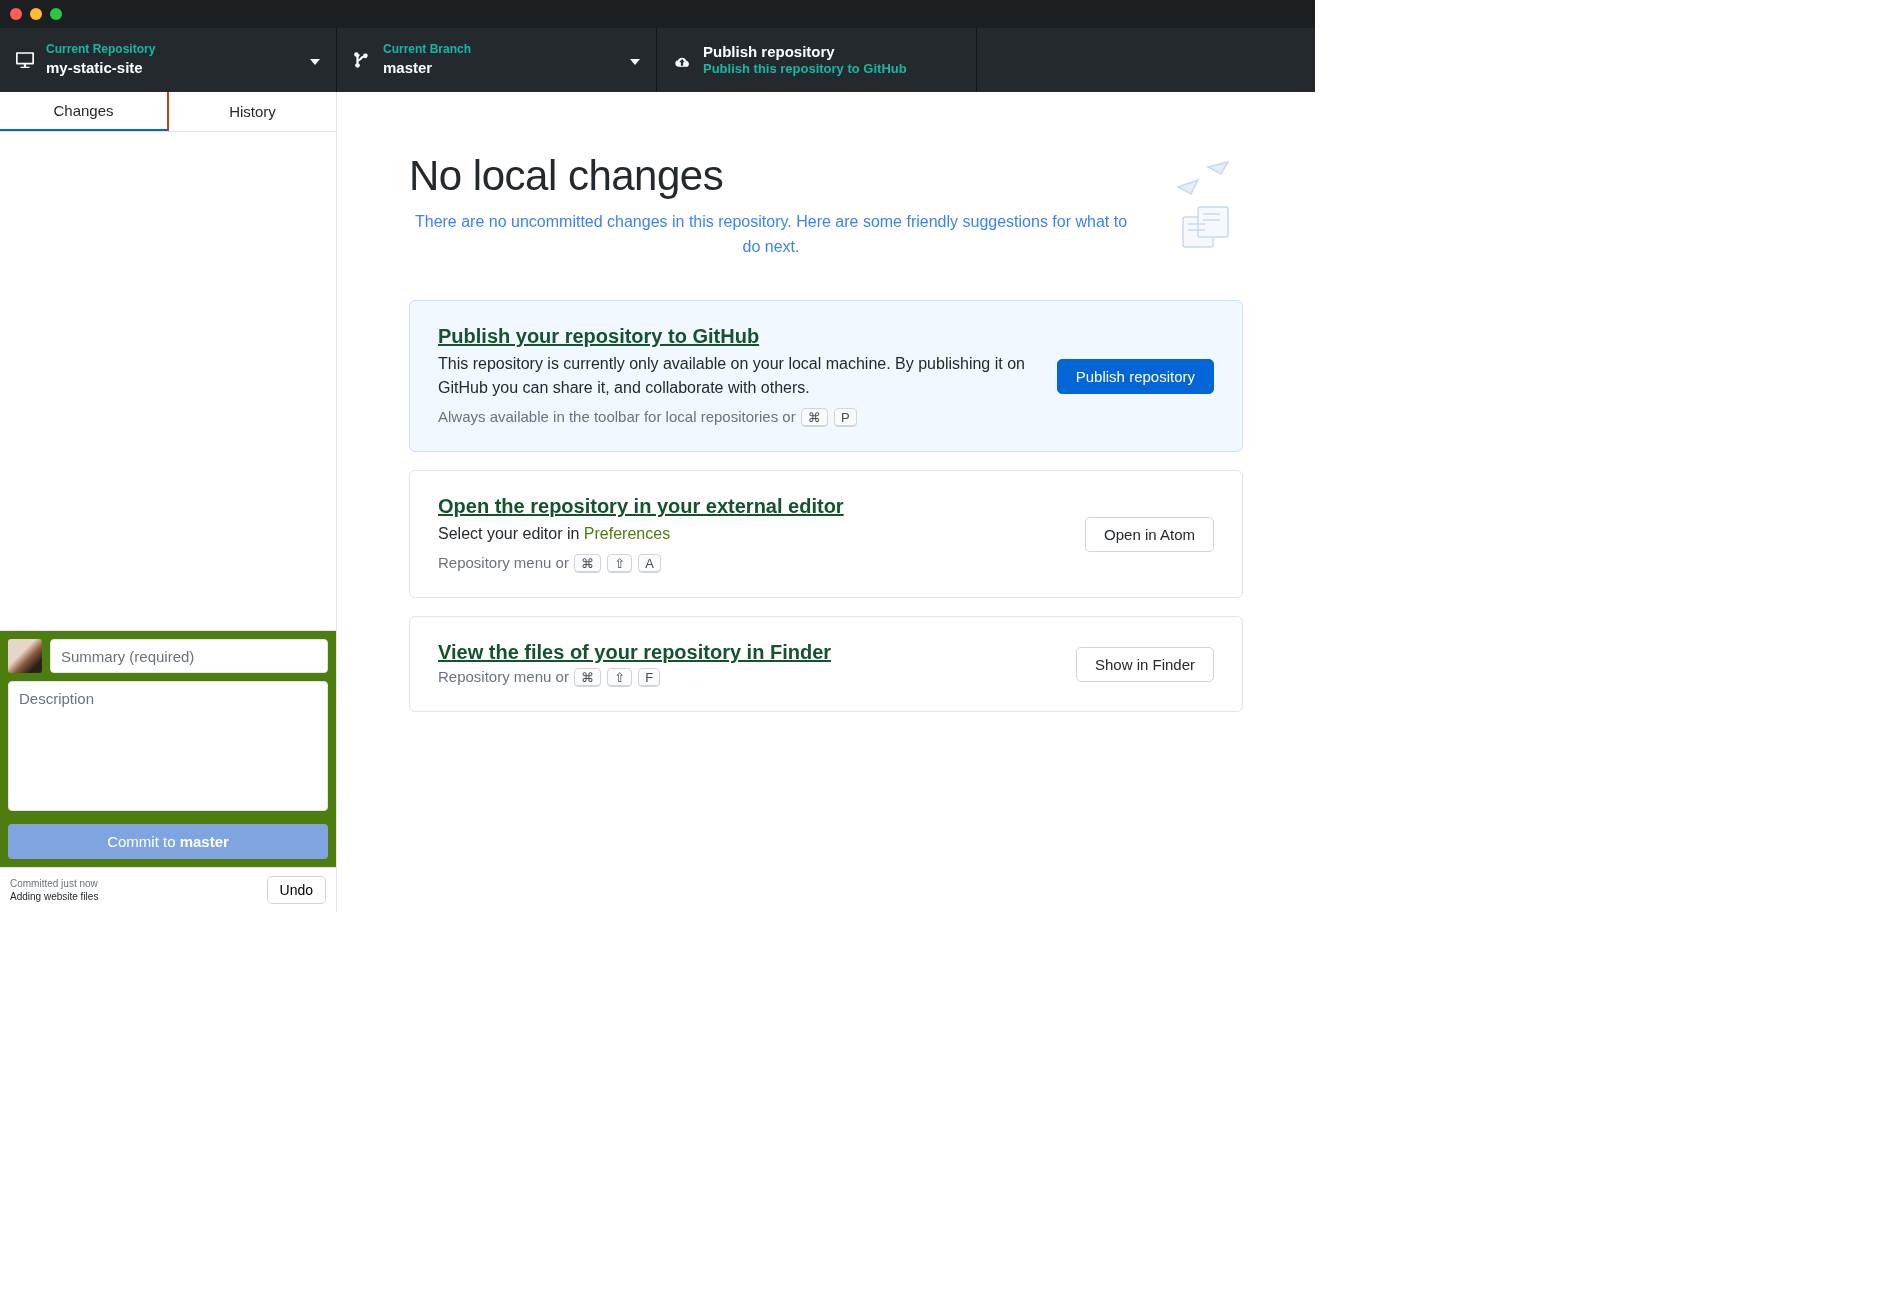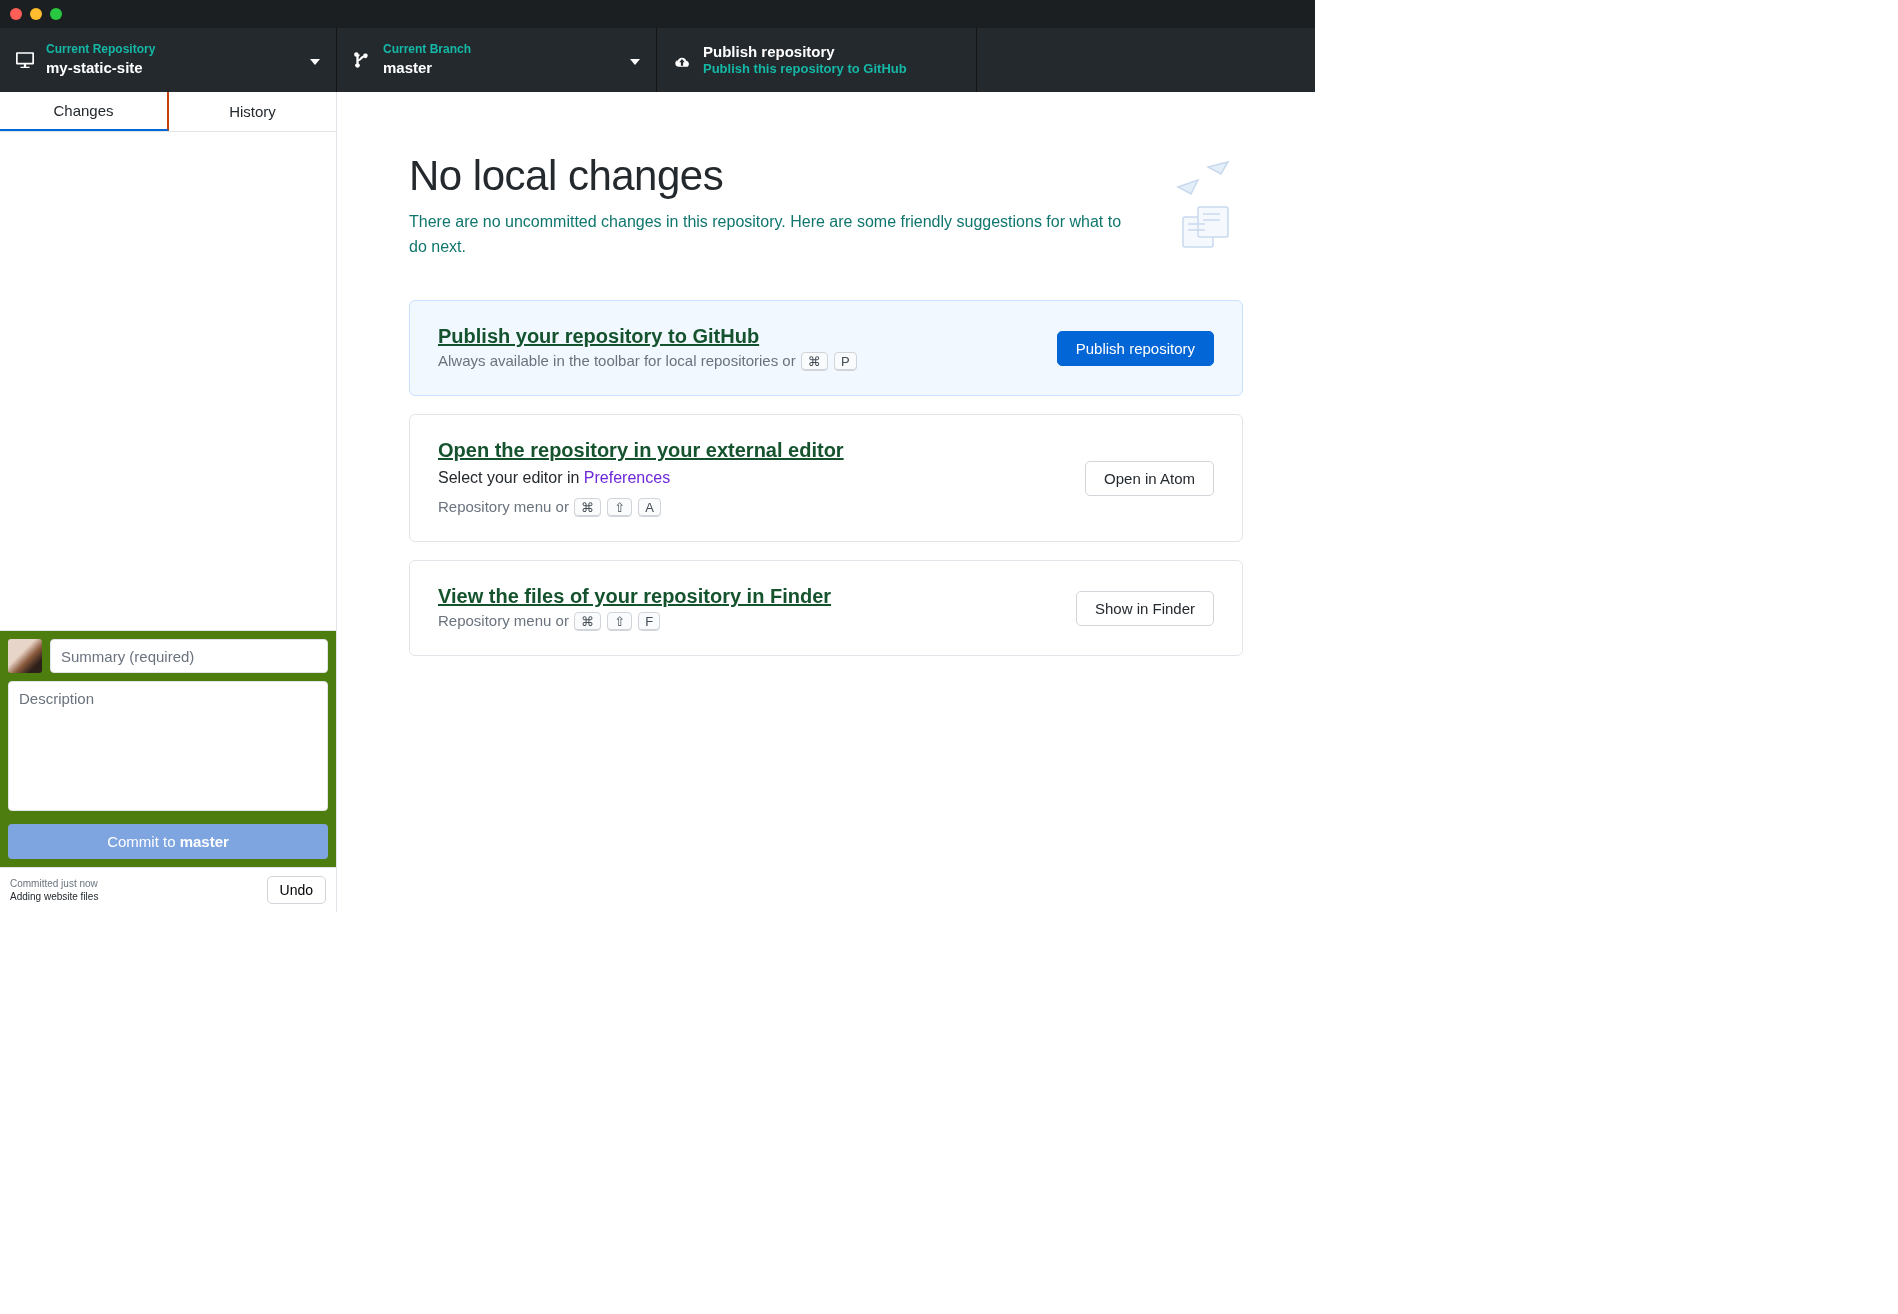--- a/index.html
+++ b/index.html
@@ -196,22 +196,23 @@
     .hero-text { flex: 1; }
     .hero-title {
       font-size: 42px;
       font-weight: 400;
       color: #24292e;
       margin-bottom: 10px;
       letter-spacing: -0.5px;
     }
     .hero-subtitle {
       font-size: 16px;
-      color: #0f766e;
+      color: #3b82f6;
       line-height: 1.55;
+      text-align: center;
     }
     .hero-illustration {
       width: 110px;
       height: 110px;
       flex-shrink: 0;
     }
     .hero-illustration svg { width: 100%; height: 100%; }
 
     
     .card {
@@ -234,21 +235,21 @@
       color: #14532d;
       margin-bottom: 4px;
       text-decoration: underline;
     }
     .card-desc {
       font-size: 16px;
       color: #24292e;
       line-height: 1.5;
       margin-bottom: 8px;
     }
-    .card-desc a { color: #6d28d9; text-decoration: none; }
+    .card-desc a { color: #4d7c0f; text-decoration: none; }
     .card-hint {
       font-size: 15px;
       color: #6a737d;
     }
     .kbd {
       display: inline-block;
       padding: 1px 6px;
       font-size: 13px;
       color: #444d56;
       background: #fafbfc;
@@ -369,20 +370,21 @@
               <line x1="70" y1="62" x2="87" y2="62"></line>
               <line x1="70" y1="68" x2="87" y2="68"></line>
             </g>
           </svg>
         </div>
       </div>
 
       <div class="card primary">
         <div class="card-body">
           <div class="card-title">Publish your repository to GitHub</div>
+          <div class="card-desc">This repository is currently only available on your local machine. By publishing it on GitHub you can share it, and collaborate with others.</div>
           <div class="card-hint">
             <span>Always available in the toolbar for local repositories or </span>
             <span class="kbd">⌘</span>
             <span class="kbd">P</span>
           </div>
         </div>
         <button class="card-button primary">Publish repository</button>
       </div>
 
       <div class="card">

